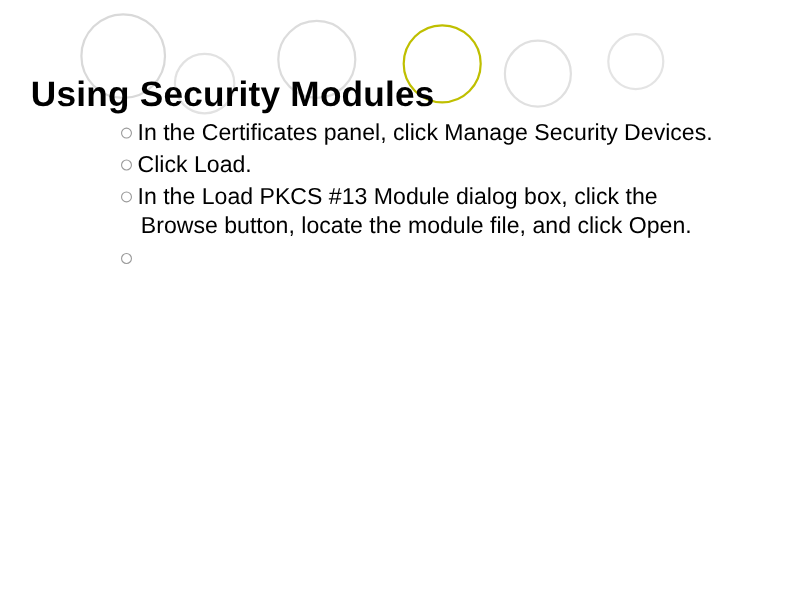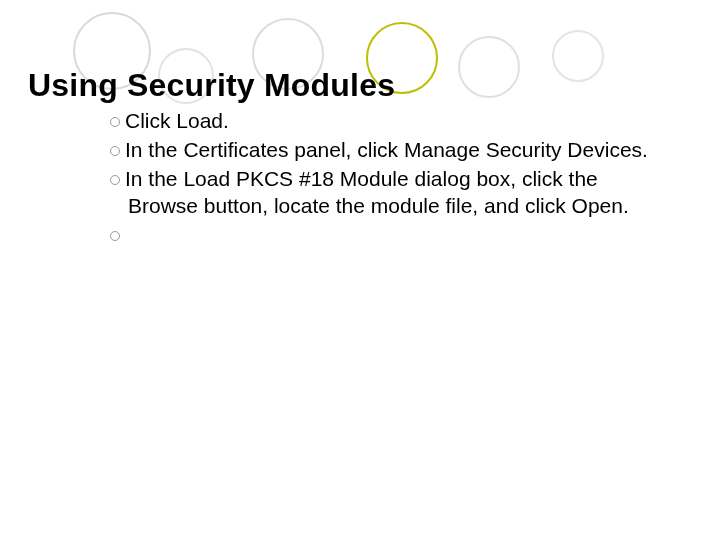--- a/index.html
+++ b/index.html
@@ -67,17 +67,17 @@
     <div class="circle" style="left: 158px; top: 36px; width: 56px; height: 56px; border: 2px solid rgb(226, 226, 226);"></div>
     <div class="circle" style="left: 252px; top: 6px; width: 72px; height: 72px; border: 2px solid rgb(220, 220, 220);"></div>
     <div class="circle" style="left: 366px; top: 10px; width: 72px; height: 72px; border: 2px solid rgb(191, 191, 0);"></div>
     <div class="circle" style="left: 458px; top: 24px; width: 62px; height: 62px; border: 2px solid rgb(224, 224, 224);"></div>
     <div class="circle" style="left: 552px; top: 18px; width: 52px; height: 52px; border: 2px solid rgb(228, 228, 228);"></div>
   </div>
 
 <div class="title">Using Security Modules</div>
 
 <div class="body" id="body">
+    <div class="item"><span class="bullet"></span><span>In the Certificates panel, click Manage Security Devices.</span></div>
     <div class="item"><span class="bullet"></span><span>Click Load.</span></div>
-    <div class="item"><span class="bullet"></span><span>In the Certificates panel, click Manage Security Devices.</span></div>
-    <div class="item"><span class="bullet"></span><span>In the Load PKCS #18 Module dialog box, click the Browse button, locate the module file, and click Open.</span></div>
+    <div class="item"><span class="bullet"></span><span>In the Load PKCS #13 Module dialog box, click the Browse button, locate the module file, and click Open.</span></div>
     <div class="item"><span class="bullet"></span></div>
   </div>
 
 </body></html>

